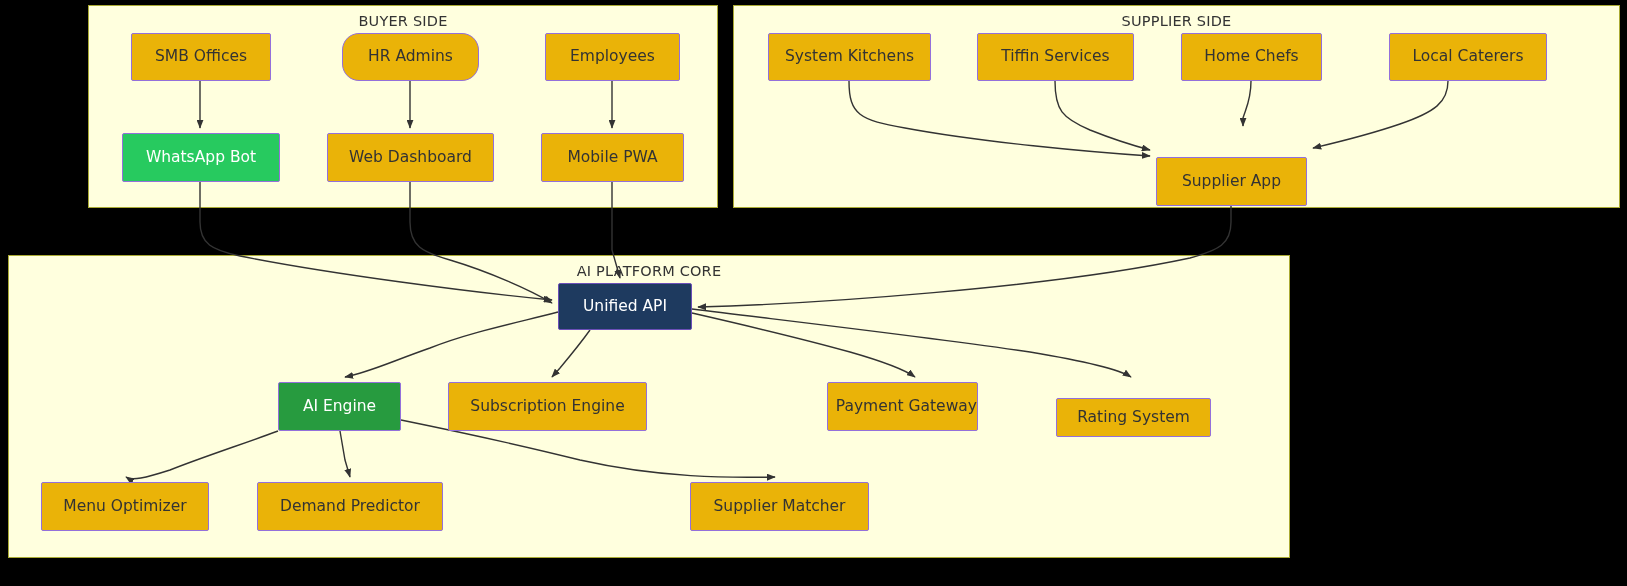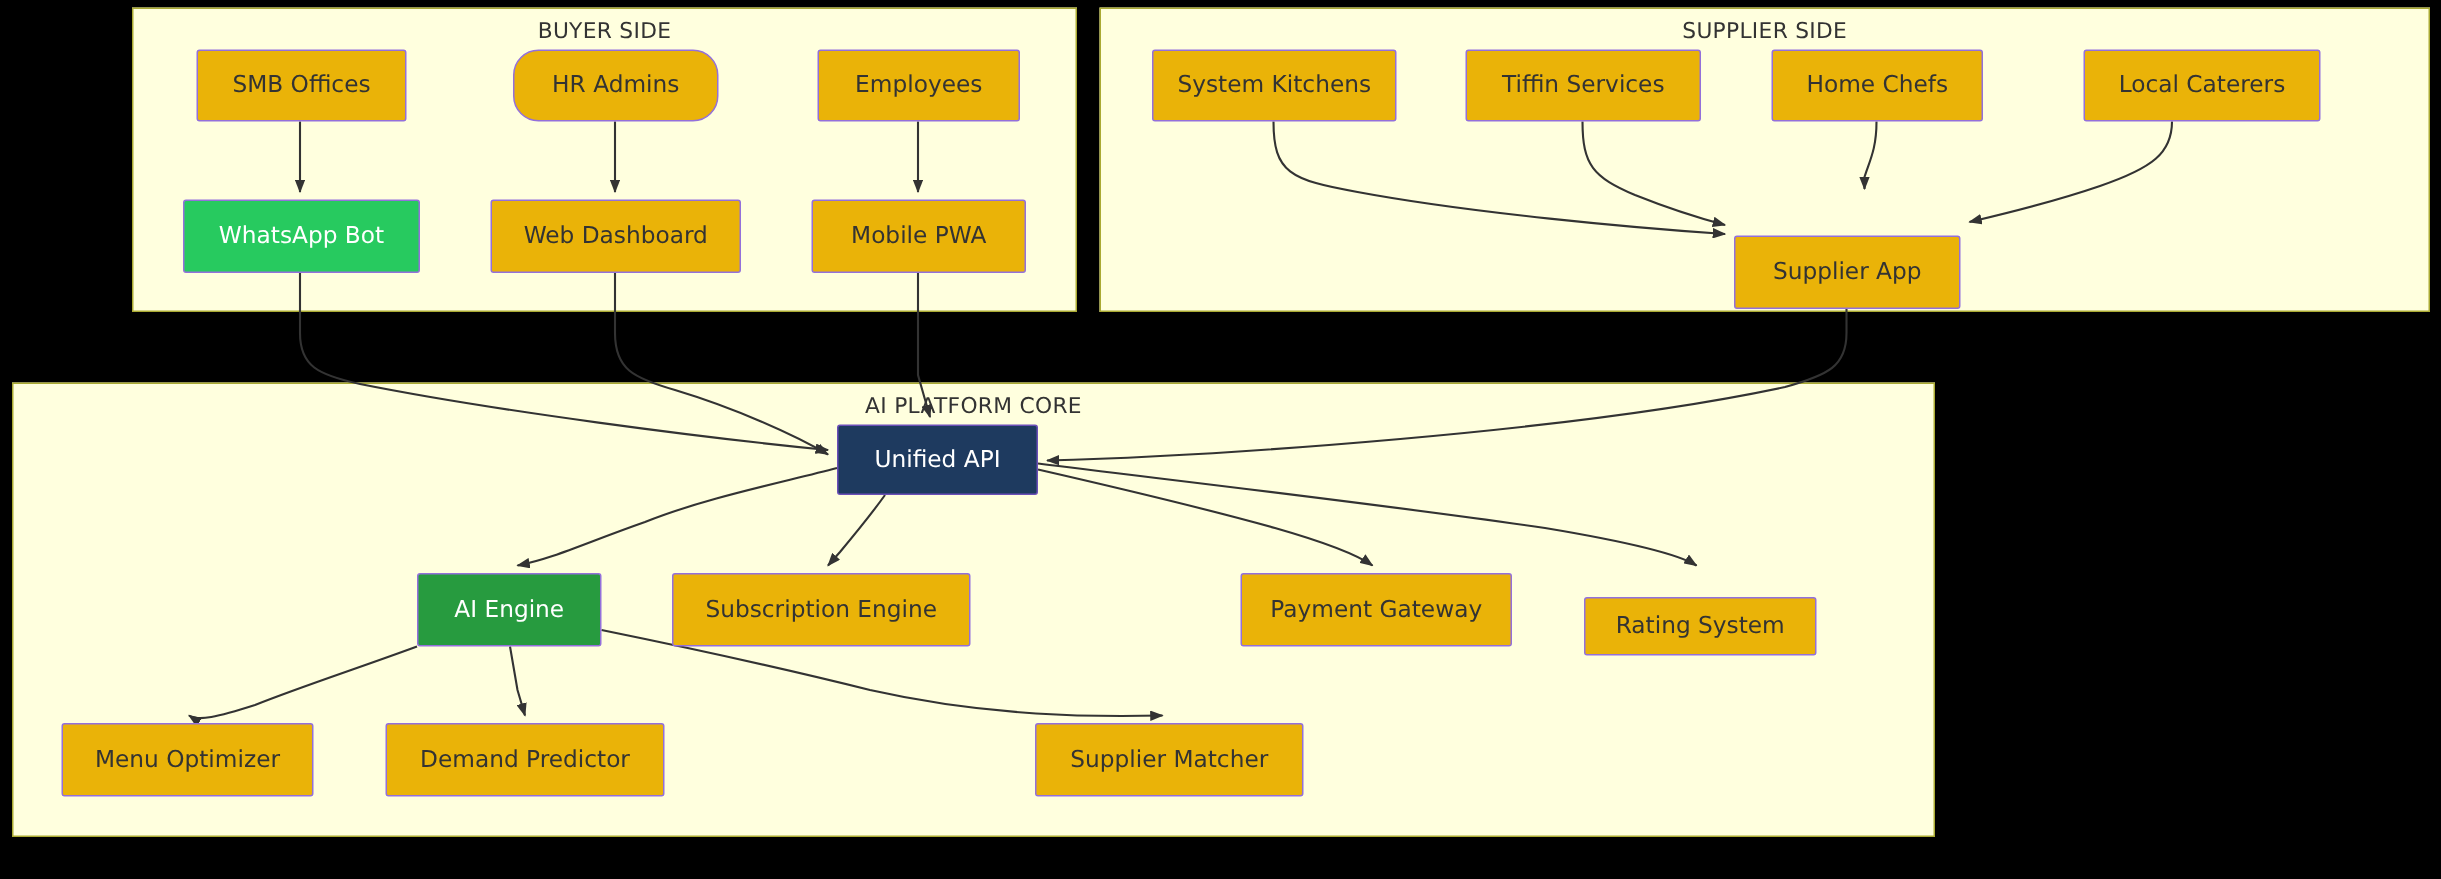--- a/index.html
+++ b/index.html
@@ -156,21 +156,21 @@
       </div>
       <div class="node navy" style="left: 558px; top: 283px; width: 134px; height: 47px;">
         <span>Unified API</span>
       </div>
       <div class="node green-dark" style="left: 278px; top: 382px; width: 123px; height: 49px;">
         <span>AI Engine</span>
       </div>
       <div class="node" style="left: 448px; top: 382px; width: 199px; height: 49px;">
         <span>Subscription Engine</span>
       </div>
-      <div class="node" style="left: 827px; top: 382px; width: 181px; height: 49px;">
+      <div class="node" style="left: 827px; top: 382px; width: 151px; height: 49px; justify-content: flex-end;">
         <span>Payment Gateway</span>
       </div>
       <div class="node" style="left: 1056px; top: 382px; width: 155px; height: 39px; margin-top: 16px;">
         <span>Rating System</span>
       </div>
       <div class="node" style="left: 41px; top: 482px; width: 168px; height: 49px;">
         <span>Menu Optimizer</span>
       </div>
       <div class="node" style="left: 257px; top: 482px; width: 186px; height: 49px;">
         <span>Demand Predictor</span>

